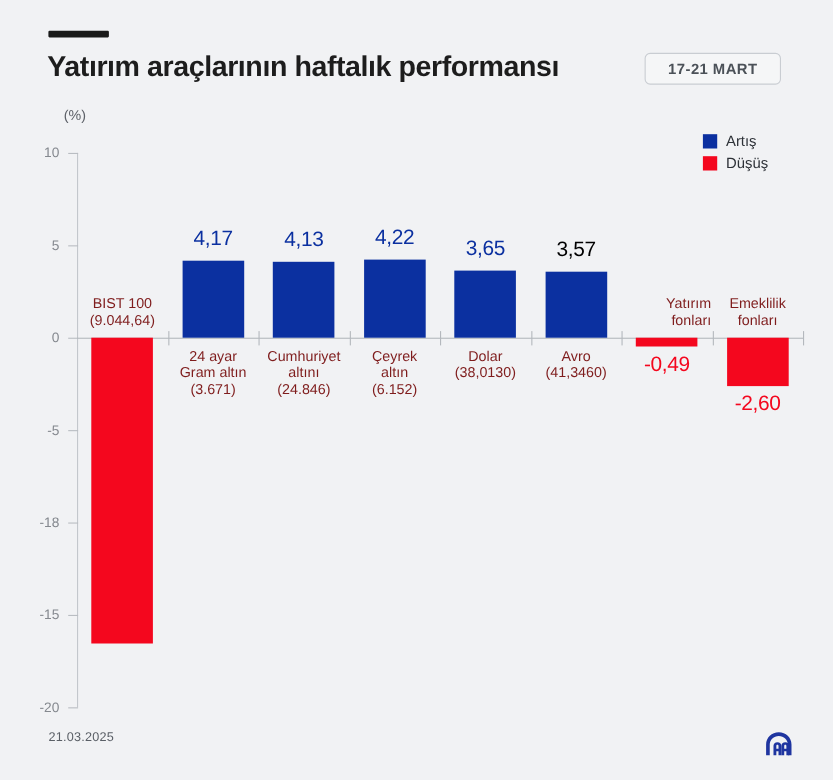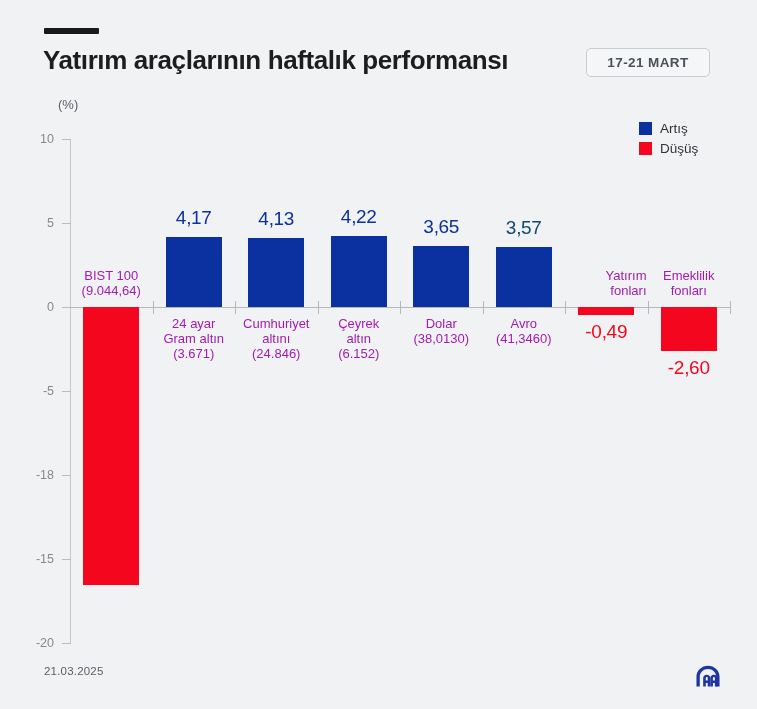--- a/index.html
+++ b/index.html
@@ -145,21 +145,21 @@
     font-size: 19px;
     font-weight: normal;
     letter-spacing: -0.3px;
     white-space: nowrap;
   }
   .cat-label {
     position: absolute;
     text-align: center;
     font-size: 13px;
     line-height: 15px;
-    color: #a21caf;
+    color: #7f1d1d;
   }
 
   
   .footer-date {
     position: absolute;
     left: 44px;
     top: 665px;
     font-size: 11.5px;
     color: #5a5f66;
     letter-spacing: 0.2px;
@@ -246,21 +246,21 @@
       </div>
       <div class="x-tick" style="left: 400px; top: 301px;"></div>
       <div class="bar" title="Dolar 3,65" style="left: 413.25px; width: 56px; height: 61.32px; top: 245.68px; background: rgb(11, 48, 160);"></div>
       <div class="bar-value" style="left: 381.25px; width: 120px; color: rgb(11, 48, 160); top: 215.68px;">3,65</div>
       <div class="cat-label" style="left: 401px; width: 80.5px; top: 316px;">
         <div>Dolar</div>
         <div>(38,0130)</div>
       </div>
       <div class="x-tick" style="left: 482.5px; top: 301px;"></div>
       <div class="bar" title="Avro 3,57" style="left: 495.75px; width: 56px; height: 59.976px; top: 247.024px; background: rgb(11, 48, 160);"></div>
-      <div class="bar-value" style="left: 463.75px; width: 120px; color: #0c4a6e; top: 217.024px;">3,57</div>
+      <div class="bar-value" style="left: 463.75px; width: 120px; color: #000000; top: 217.024px;">3,57</div>
       <div class="cat-label" style="left: 483.5px; width: 80.5px; top: 316px;">
         <div>Avro</div>
         <div>(41,3460)</div>
       </div>
       <div class="x-tick" style="left: 565px; top: 301px;"></div>
       <div class="bar" title="Yatırım fonları -0,49" style="left: 578.25px; width: 56px; height: 8.232px; top: 307px; background: rgb(244, 7, 30);"></div>
       <div class="bar-value" style="left: 546.25px; width: 120px; color: rgb(244, 7, 30); top: 321.232px;">-0,49</div>
       <div class="cat-label" style="left: 566px; width: 80.5px; top: 268px; text-align: right;">
         <div>Yatırım</div>
         <div>fonları</div>

